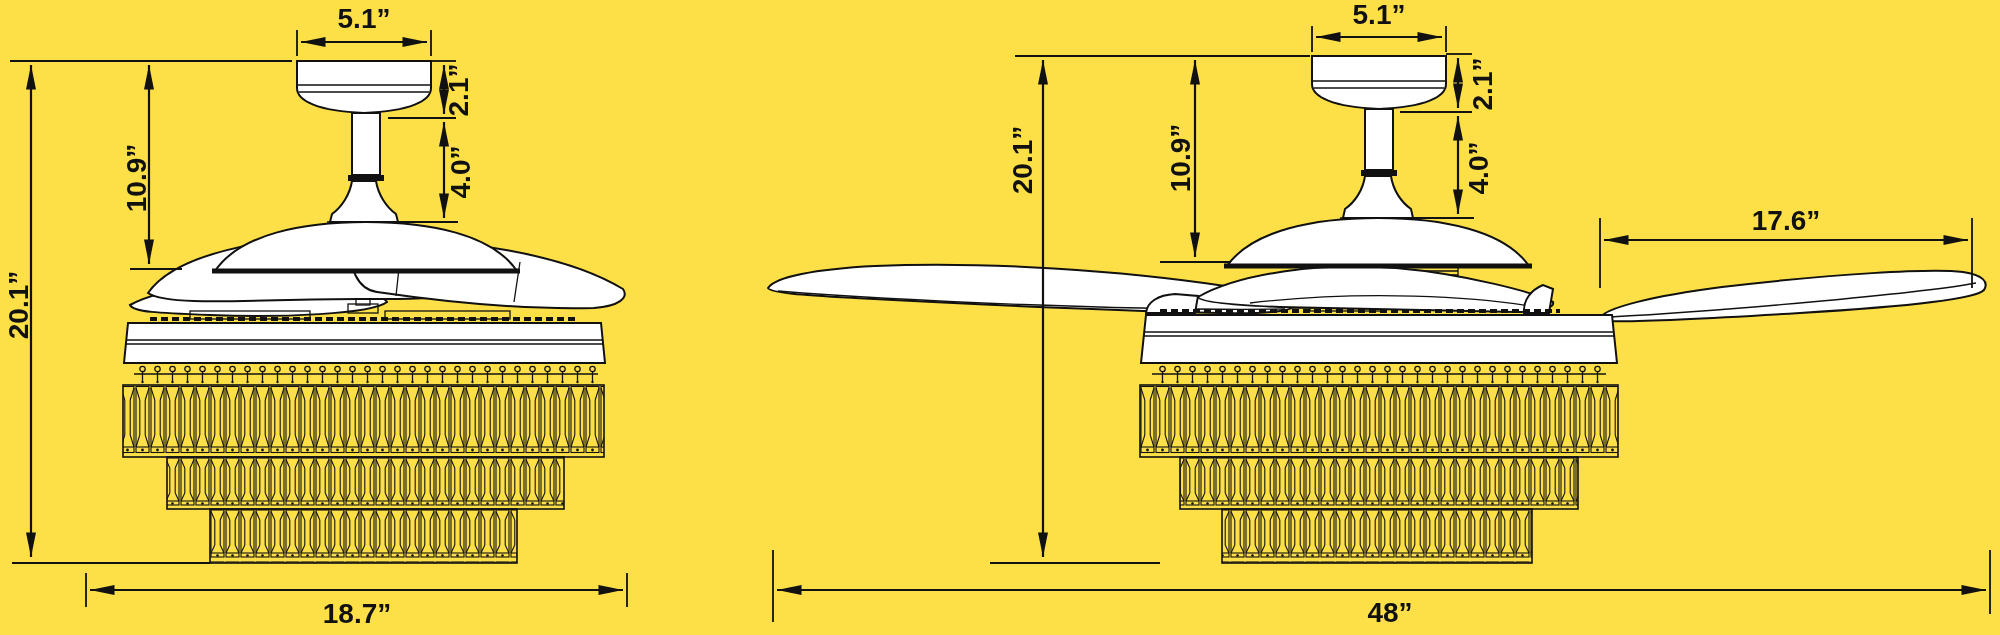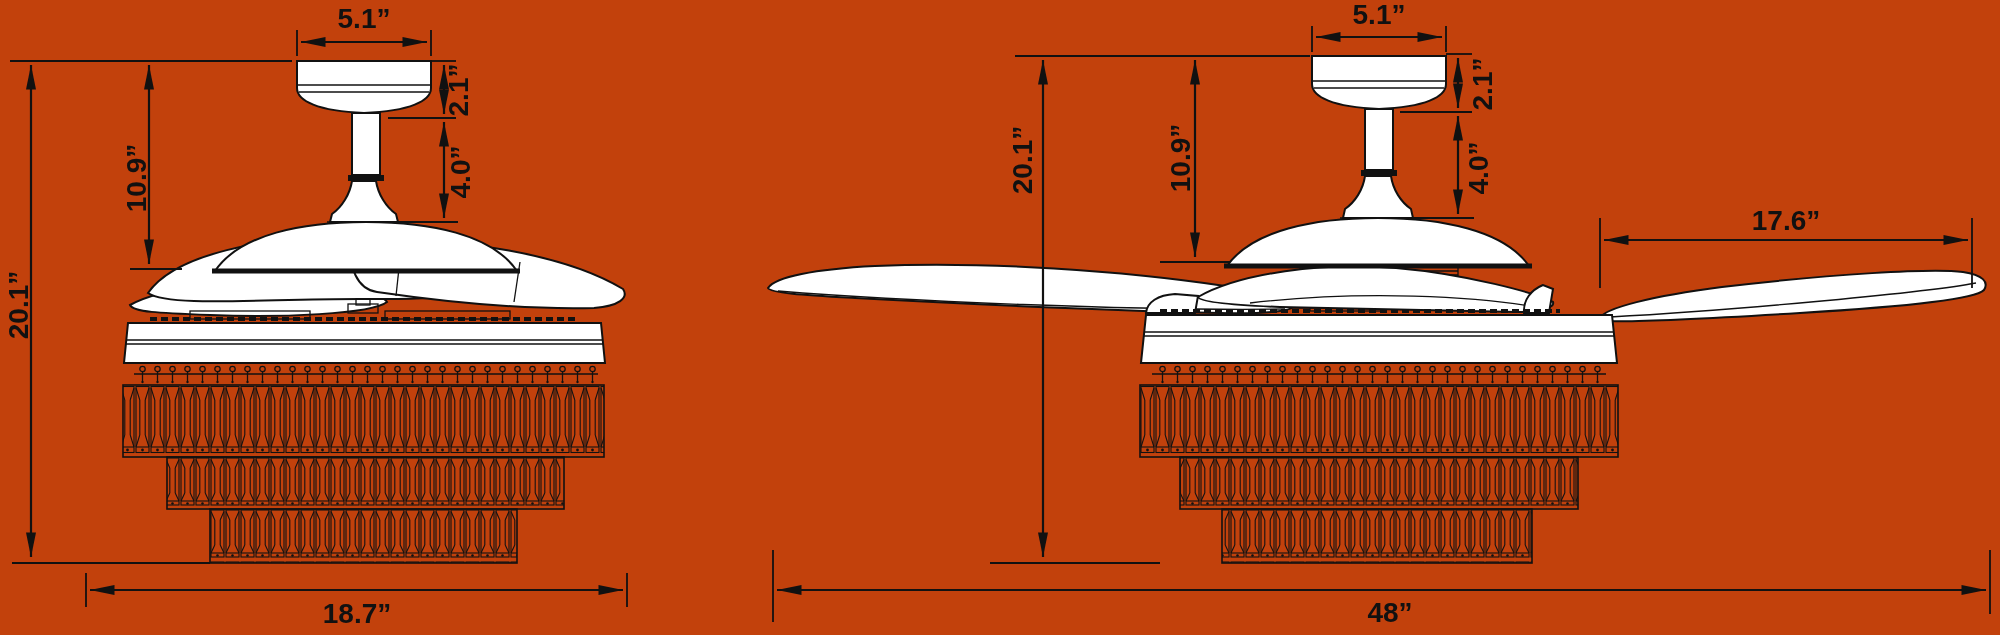--- a/index.html
+++ b/index.html
@@ -1,16 +1,16 @@
 <!DOCTYPE html>
 <html><head>
 <meta charset="utf-8">
 <style>
   html,body{margin:0;padding:0;background:#ffffff;}
-  .sheet{position:relative;width:2000px;height:635px;background:#c2410c;overflow:hidden;}
+  .sheet{position:relative;width:2000px;height:635px;background:#fde047;overflow:hidden;}
   svg{display:block;}
   .dim-text{font-family:"Liberation Sans","DejaVu Sans",sans-serif;font-weight:700;font-size:28px;fill:#111111;}
   .outline{fill:#ffffff;stroke:#111111;stroke-width:2;}
   .thin{fill:none;stroke:#111111;stroke-width:1.3;}
   .dimline{stroke:#111111;stroke-width:2.2;fill:none;}
   .tick{stroke:#111111;stroke-width:1.8;fill:none;}
   .heavy{stroke:#111111;stroke-width:5;fill:none;}
   .tier{stroke:#111111;stroke-width:1.6;}
 </style>
 </head>

